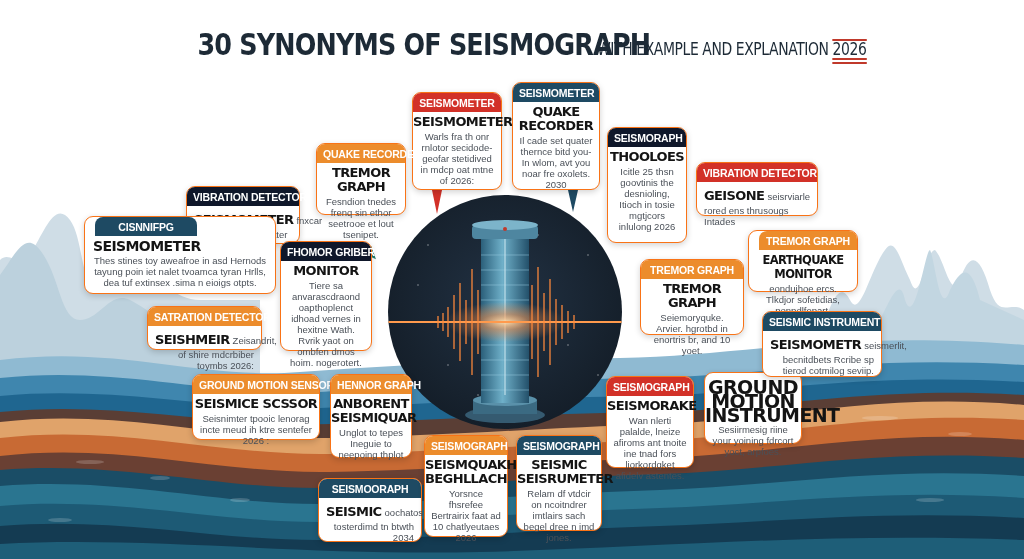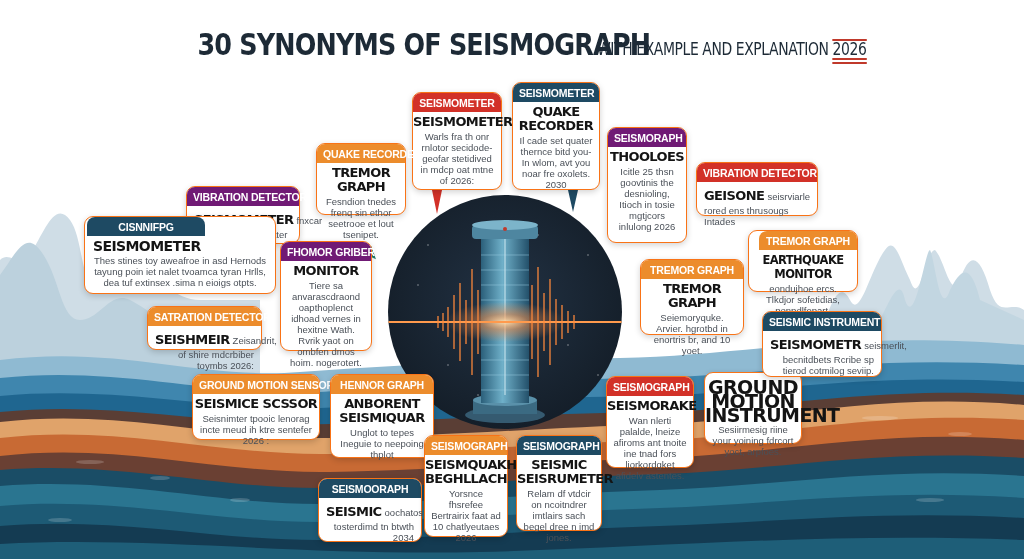--- a/index.html
+++ b/index.html
@@ -46,21 +46,21 @@
     font-family: "Liberation Sans", sans-serif;
   }
   .card.inline .body { text-align: left; padding: 4px 7px 5px; }
   .card.inline .term { display: inline; margin: 0; font-size: 13px; }
   .card.inline .desc-inline { display: inline; color: #4a5058; font-size: 9.5px; margin-left: 3px; }
   .card.inline .desc { display: block; padding: 1px 0 0; text-align: right; }
 
   .navy { background: #1e4a63; }
   .red { background: #d23128; }
   .orange { background: #ec8c2c; }
-  .green { background: #701a75; }
+  .green { background: #0f172a; }
 
   .tail { position: absolute; width: 0; height: 0; z-index: 3; }
 
   .hub {
     position: absolute; left: 388px; top: 195px; width: 234px; height: 234px; border-radius: 50%;
     background: radial-gradient(circle at 50% 45%, #223244 0%, #17222e 60%, #0f1720 100%);
     z-index: 2; overflow: hidden;
   }
 </style>
 </head>
@@ -196,21 +196,21 @@
 
 <div class="card inline" style="left:186px;top:186px;width:114px;height:58px;">
   <div class="hdr green">VIBRATION DETECTOR</div>
   <div class="body">
     <span class="term">SEISMOMETER</span><span class="desc-inline">fnxcar</span>
     <div class="desc" style="text-align:left">Fitat pher ste rmoatter tlen pier frcmogs.</div>
   </div>
 </div>
 
 <div class="card" style="left:84px;top:216px;width:192px;height:78px;">
-  <div class="hdr navy" style="display:inline-block;width:118px;border-radius:8px 8px 0 0;margin-right:68px;">CISNNIFPG</div>
+  <div class="hdr navy" style="display:inline-block;width:102px;border-radius:8px 8px 0 0;margin-right:68px;">CISNNIFPG</div>
   <div class="term" style="text-align:left;padding-left:8px;font-size:14px;">SEISMOMETER</div>
   <div class="desc">Thes stines toy aweafroe in asd Hernods tayung poin iet nalet tvoamca tyran Hrlls, dea tuf extinsex .sima n eioigs otpts.</div>
 </div>
 
 <div class="card" style="left:280px;top:241px;width:92px;height:110px;">
   <div class="hdr green">FHOMOR GRIBER</div>
   <div class="term">MONITOR</div>
   <div class="desc">Tiere sa anvarascdraond oapthoplenct idhoad vernes in hexitne Wath. Rvrik yaot on ombfen dmos hoim. nogerotert.</div>
 </div>
 
@@ -221,21 +221,21 @@
     <div class="desc">of shire mdcrbiber toymbs 2026:</div>
   </div>
 </div>
 
 <div class="card" style="left:192px;top:374px;width:128px;height:66px;">
   <div class="hdr orange">GROUND MOTION SENSOR</div>
   <div class="term">SEISMICE SCSSOR</div>
   <div class="desc">Seisnimter tpooic lenorag incte meud ih ktre sentefer 2026 :</div>
 </div>
 
-<div class="card" style="left:330px;top:374px;width:104px;height:84px;">
+<div class="card" style="left:330px;top:374px;width:82px;height:84px;">
   <div class="hdr orange">HENNOR GRAPH</div>
   <div class="term">ANBORENT SEISMIQUAR</div>
   <div class="desc">Unglot to tepes Ineguie to neepoing thplot</div>
 </div>
 
 <div class="card inline" style="left:318px;top:478px;width:104px;height:64px;">
   <div class="hdr navy">SEISMOORAPH</div>
   <div class="body">
     <span class="term">SEISMIC</span><span class="desc-inline">oochatos</span>
     <div class="desc">tosterdimd tn btwth 2034</div>

